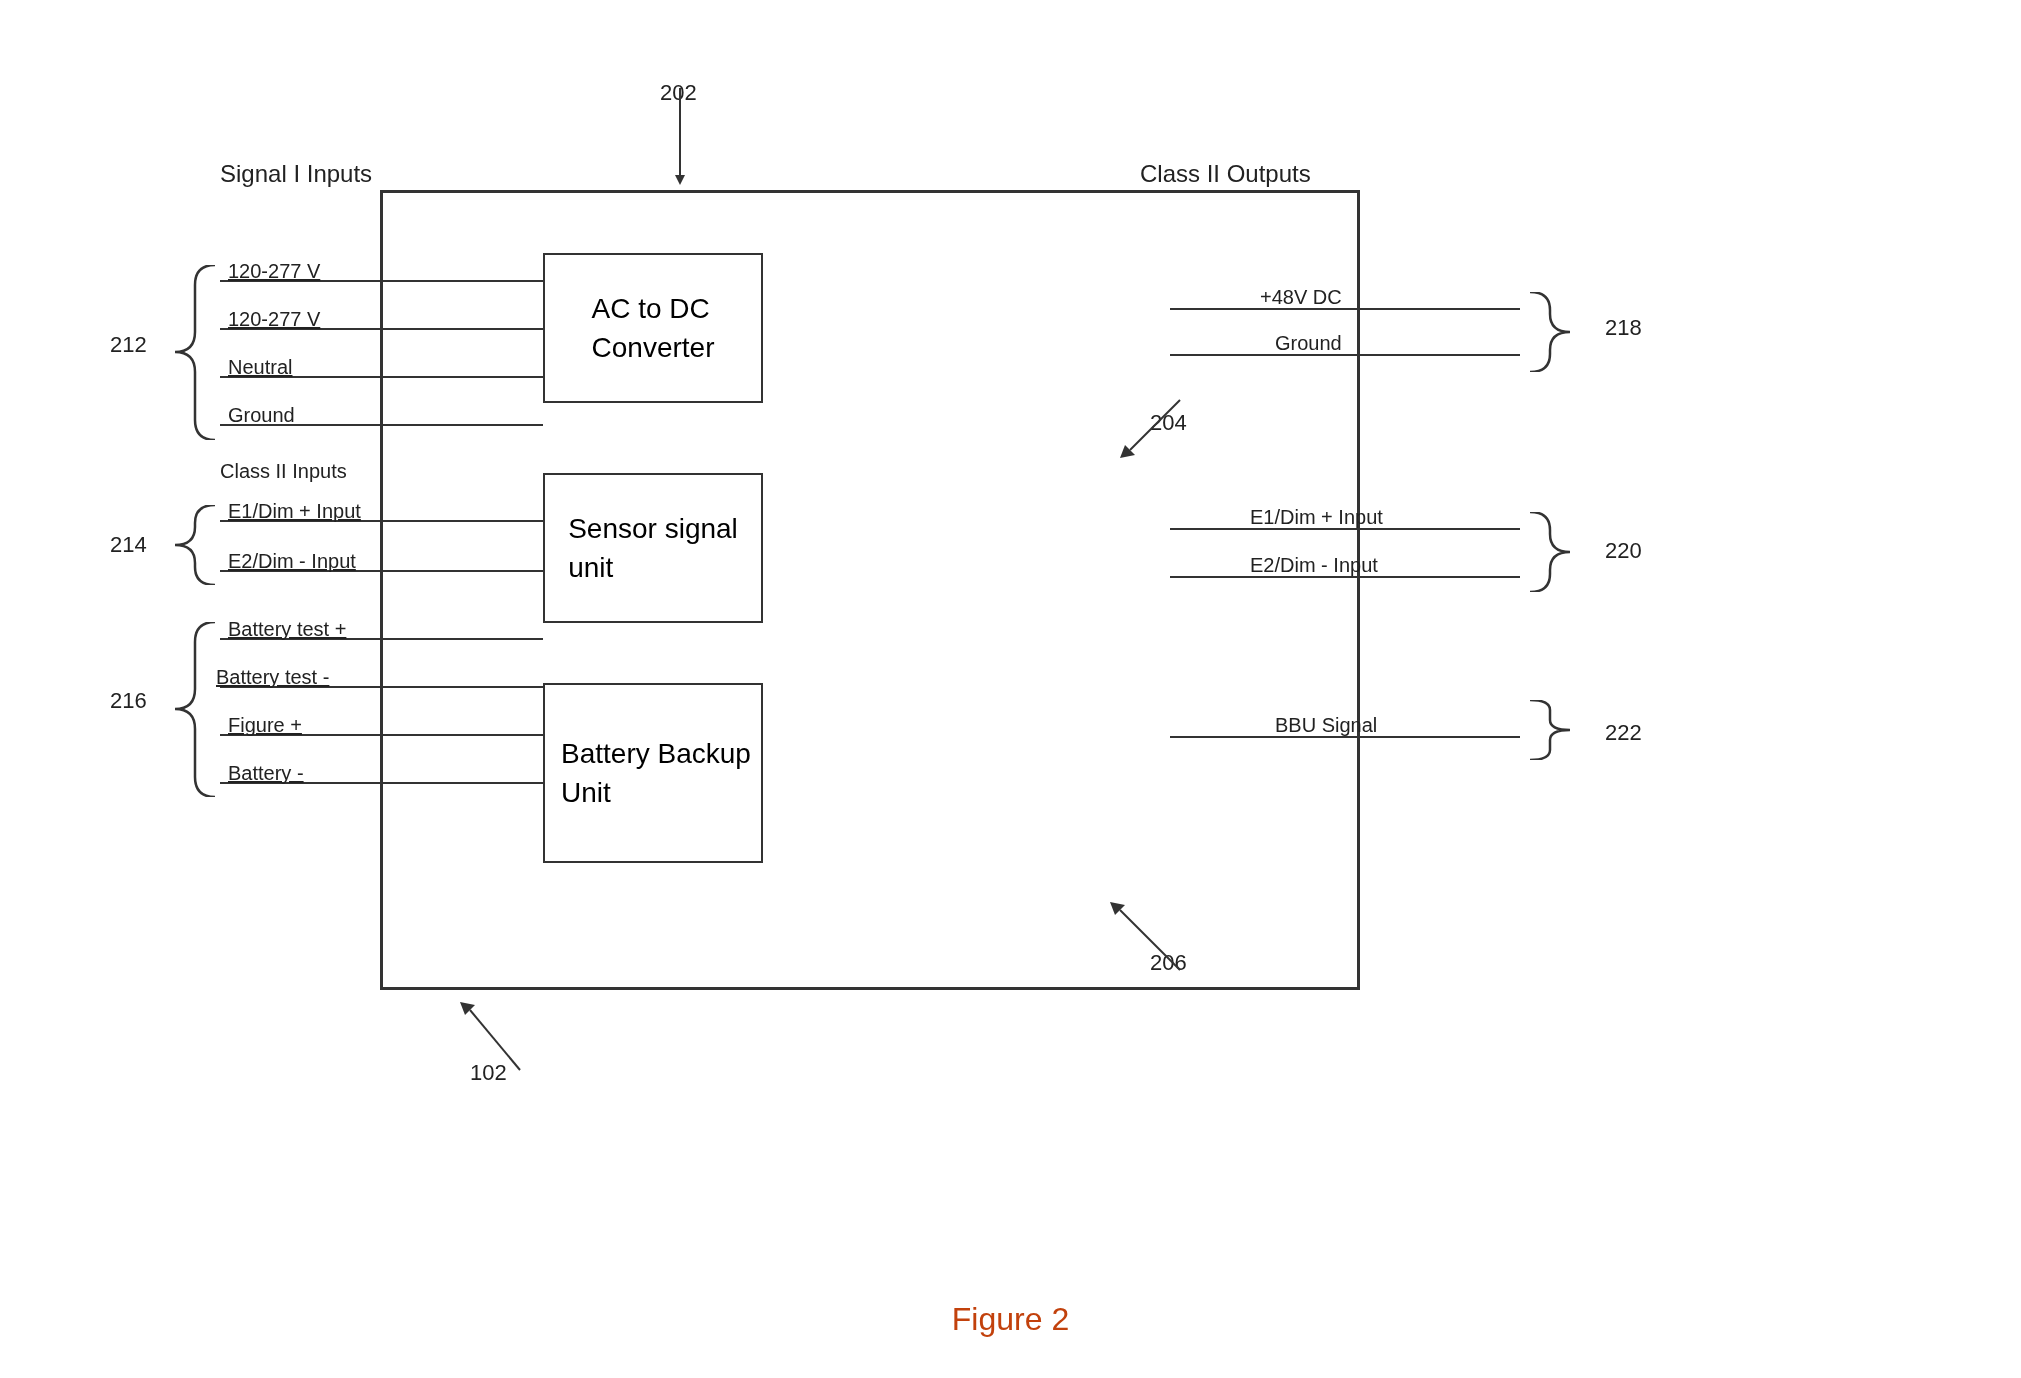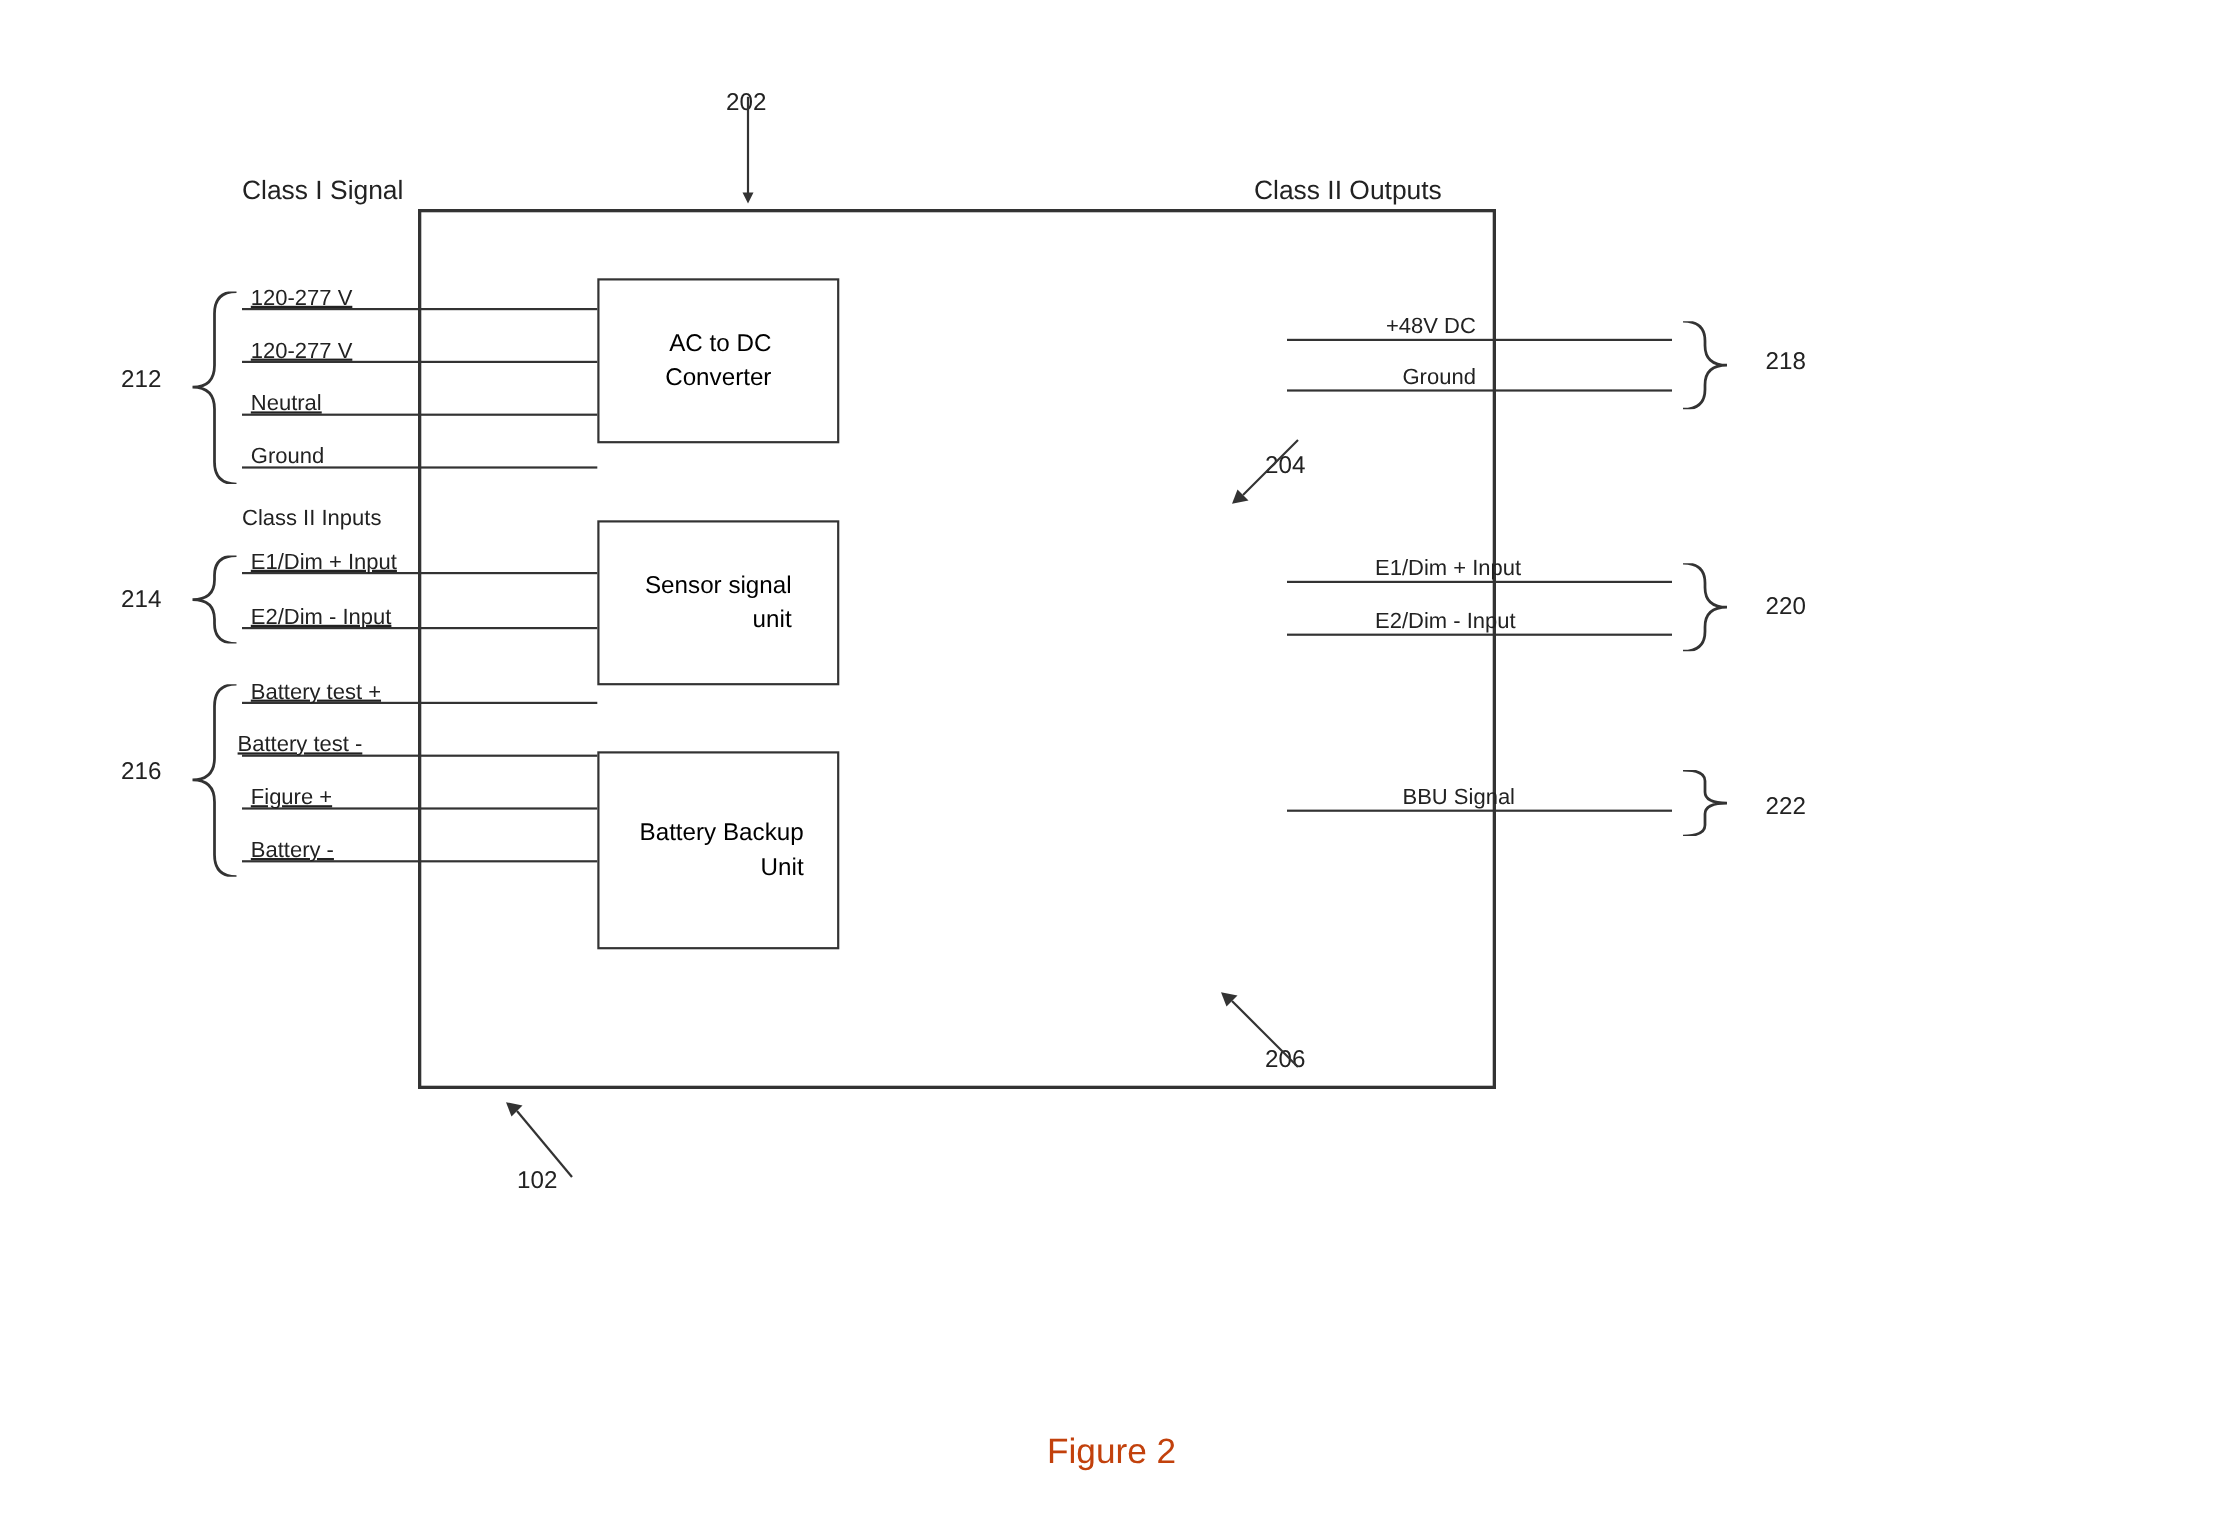--- a/index.html
+++ b/index.html
@@ -27,22 +27,22 @@
       height: 800px;
       border: 3px solid #333;
     }
     
     .inner-box {
       position: absolute;
       border: 2px solid #333;
       display: flex;
       align-items: center;
       justify-content: center;
-      text-align: right;
-      font-size: 22px;
+      text-align: left;
+      font-size: 28px;
       line-height: 1.4;
       padding: 10px;
     }
     .ac-dc-box {
       top: 60px;
       left: 160px;
       width: 220px;
       height: 150px;
     }
     .sensor-box {
@@ -113,21 +113,21 @@
     <div class="inner-box sensor-box">
       <span>Sensor signal<br>unit</span>
     </div>
 
     <div class="inner-box bbu-box">
       <span>Battery Backup<br>Unit</span>
     </div>
 
   </div>
 
-  <div class="label" style="top:100px; left:140px; font-size:24px;">Class I Signal</div>
+  <div class="label" style="top:100px; left:140px; font-size:24px;">Signal I Inputs</div>
 
   <div class="hline" style="top:220px; left:140px; width:160px;"></div>
   <div class="label label-underline" style="top:200px; left:148px; font-size:20px;">120-277 V</div>
 
   <div class="hline" style="top:220px; left:300px; width:163px;"></div>
 
   <div class="hline" style="top:268px; left:140px; width:160px;"></div>
   <div class="label label-underline" style="top:248px; left:148px; font-size:20px;">120-277 V</div>
   <div class="hline" style="top:268px; left:300px; width:163px;"></div>
 

